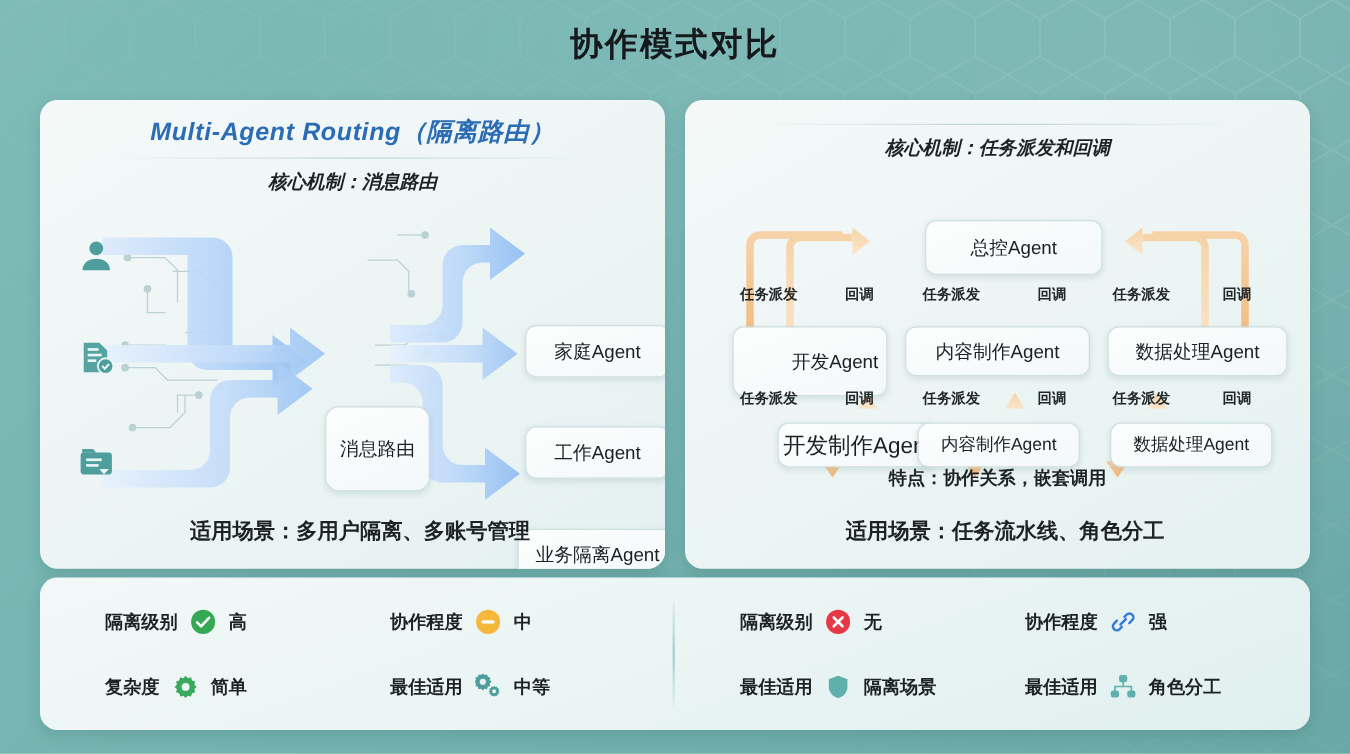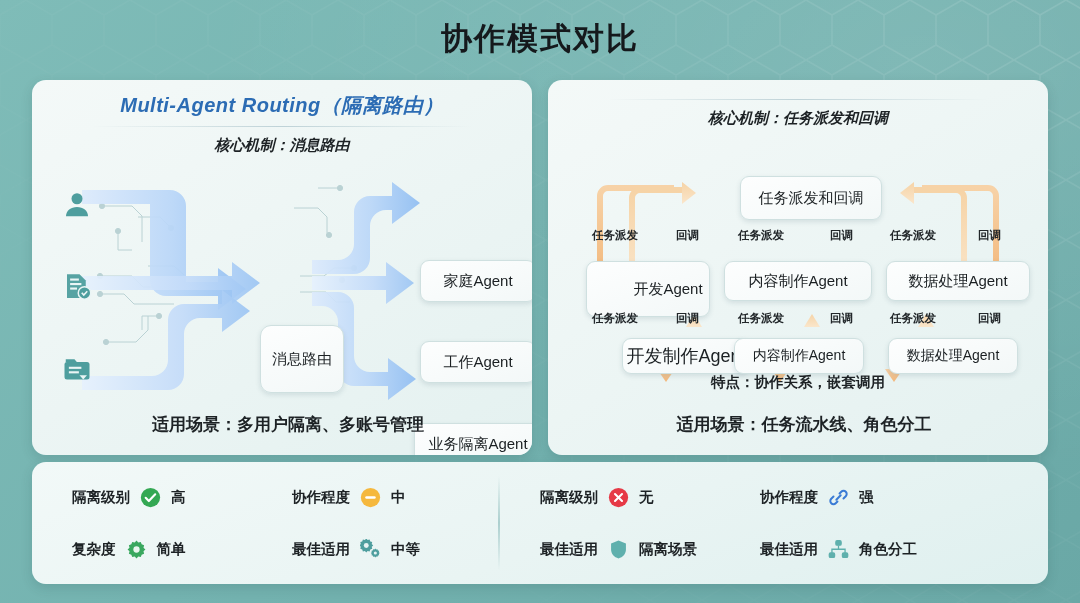--- a/index.html
+++ b/index.html
@@ -18,21 +18,21 @@
   .hex-pattern {
     position: absolute; inset: 0;
     opacity: .5;
     pointer-events: none;
   }
   .wrap { position: relative; width: 1080px; height: 603px; }
 
   .title {
     position: absolute; top: 18px; left: 0; width: 1080px;
     text-align: center;
-    font-size: 31px; font-weight: bold; color: #15191c;
+    font-size: 26px; font-weight: bold; color: #15191c;
     letter-spacing: 2px;
     font-family: Liberation Mono, monospace;
   }
 
   .panels { position: absolute; top: 80px; left: 32px; width: 1016px; height: 375px;
             display: flex; gap: 16px; }
 
   .panel {
     position: relative;
     width: 500px; height: 375px;
@@ -82,21 +82,21 @@
   }
 
   
   .stats {
     position: absolute; left: 32px; top: 462px; width: 1016px; height: 122px;
     border-radius: 14px;
     background: linear-gradient(160deg, #f2f9f8 0%, #e9f4f3 55%, #dff0ef 100%);
     box-shadow: 0 4px 12px rgba(30,70,70,.16);
     display: flex;
   }
-  .stats-half { width: 468px; height: 100%; padding: 22px 14px; position: relative; }
+  .stats-half { width: 508px; height: 100%; padding: 22px 26px; position: relative; }
   .stats-half.left-half::after {
     content: ""; position: absolute; right: 0; top: 14px; bottom: 14px; width: 2px;
     background: linear-gradient(to bottom, rgba(120,175,175,0), rgba(110,170,170,.5), rgba(120,175,175,0));
   }
   .stats-grid { display: grid; grid-template-columns: 1fr 1fr; row-gap: 26px; height: 100%; }
   .stat { display: flex; align-items: center; gap: 10px; padding-left: 26px; }
   .stat-label { font-size: 14.5px; font-weight: bold; color: #1d2225; white-space: nowrap; }
   .stat-icon { width: 21px; height: 21px; flex: 0 0 21px; display: flex; align-items: center; justify-content: center; }
   .stat-value { font-size: 14.5px; font-weight: bold; color: #1d2225; white-space: nowrap; }
 </style>
@@ -268,21 +268,21 @@
         <g fill="url(#orangeB)">
           <path d="M134 110 l0 -8 14 11 -14 11 0 -8 z"></path>
           <path d="M366 110 l0 -8 -14 11 14 11 0 -8 z"></path>
           <path d="M264 140 l-8 0 8 -13 8 13 z"></path>
           <path d="M146 247 l-8 0 8 -13 8 13 z"></path>
           <path d="M264 247 l-8 0 8 -13 8 13 z"></path>
           <path d="M378 247 l-8 0 8 -13 8 13 z"></path>
         </g>
       </svg>
 
-      <div class="node" style="left:192px; top:96px; width:142px; height:44px;">任务派发和回调</div>
+      <div class="node" style="left:192px; top:96px; width:142px; height:44px;">总控Agent</div>
 
       <div class="flowlabel" style="left:44px; top:148px;">任务派发</div>
       <div class="flowlabel" style="left:128px; top:148px;">回调</div>
       <div class="flowlabel" style="left:190px; top:148px;">任务派发</div>
       <div class="flowlabel" style="left:282px; top:148px;">回调</div>
       <div class="flowlabel" style="left:342px; top:148px;">任务派发</div>
       <div class="flowlabel" style="left:430px; top:148px;">回调</div>
 
       <div class="node" style="left:38px; top:181px; width:124px; height:56px;padding-left:40px;">开发Agent</div>
       <div class="node" style="left:176px; top:181px; width:148px; height:40px;">内容制作Agent</div>

